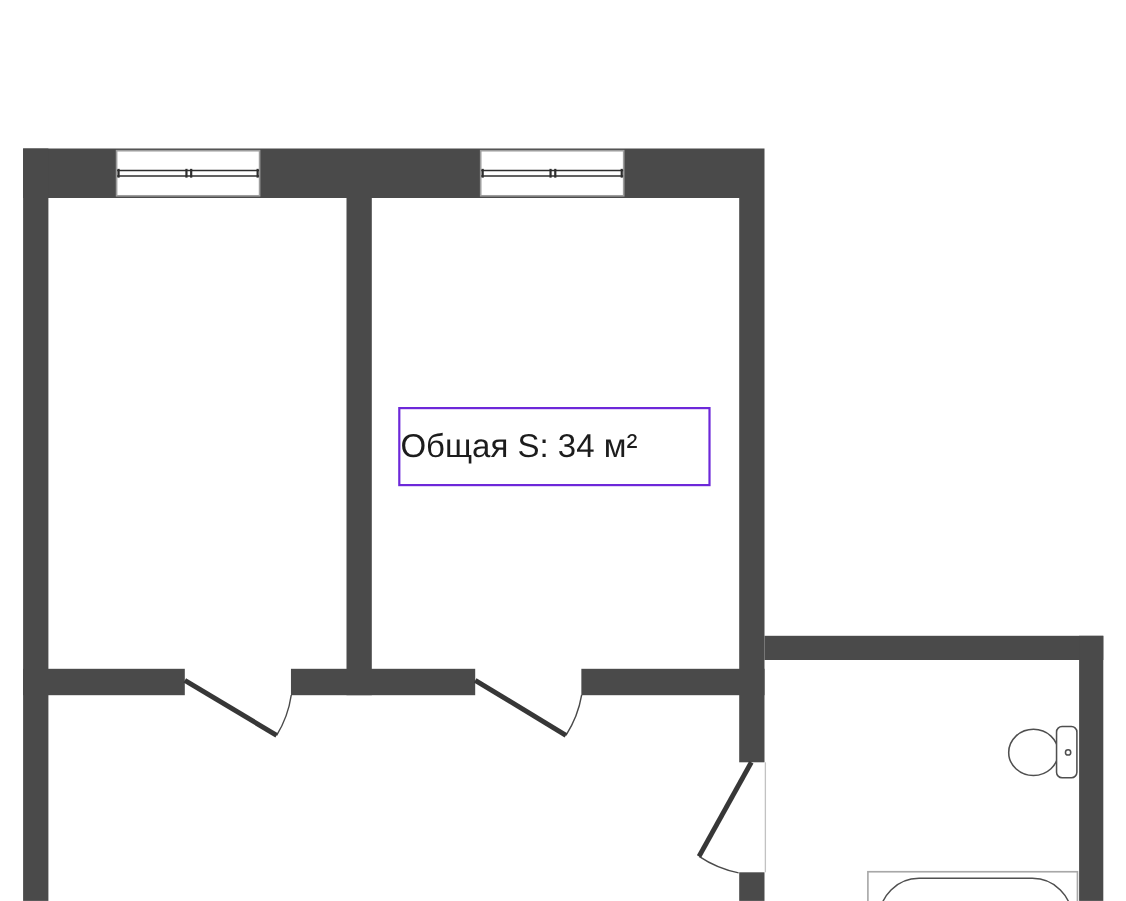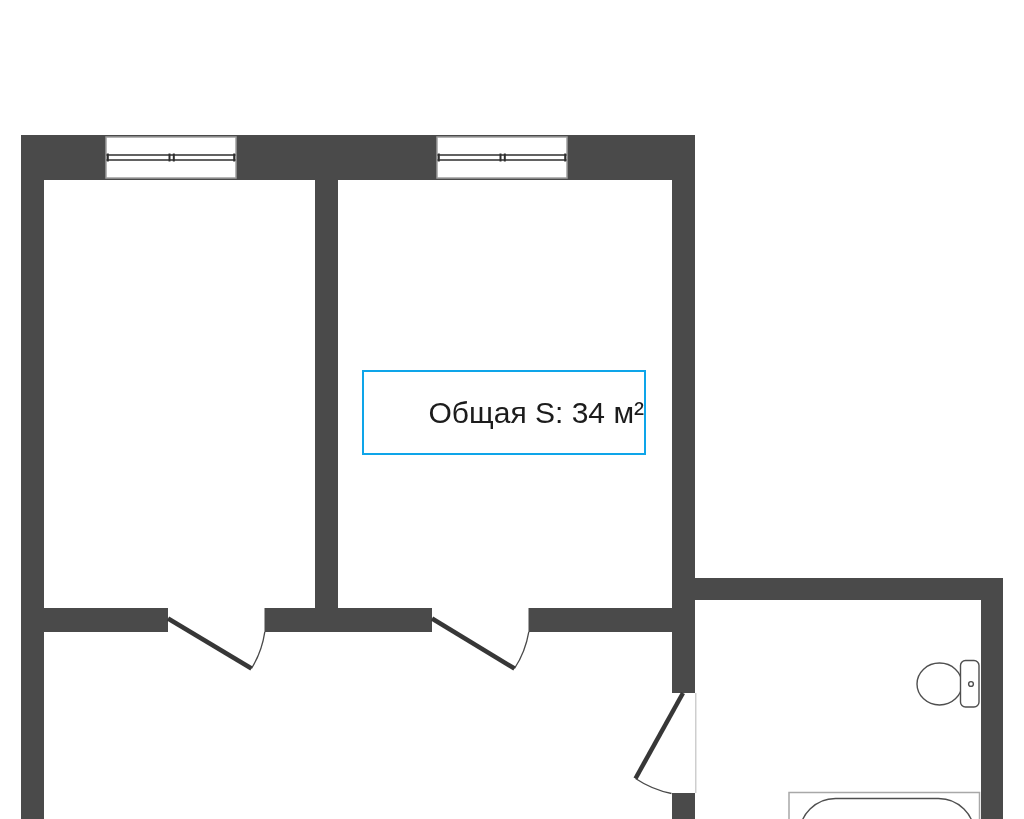--- a/index.html
+++ b/index.html
@@ -21,27 +21,27 @@
     top: 0;
     width: 1024px;
     height: 819px;
     display: block;
   }
   .area-label-box {
     position: absolute;
     left: 362px;
     top: 370px;
     width: 284px;
-    height: 85px;
+    height: 72px;
     box-sizing: border-box;
-    border: 2px solid #0ea5e9;
+    border: 2px solid #6d28d9;
     background: #ffffff;
     display: flex;
     align-items: center;
-    justify-content: flex-end;
+    justify-content: flex-start;
   }
   .area-label {
     font-size: 30px;
     font-weight: 400;
     color: #1c1c1c;
     white-space: nowrap;
   }
 </style>
 </head>
 <body>

